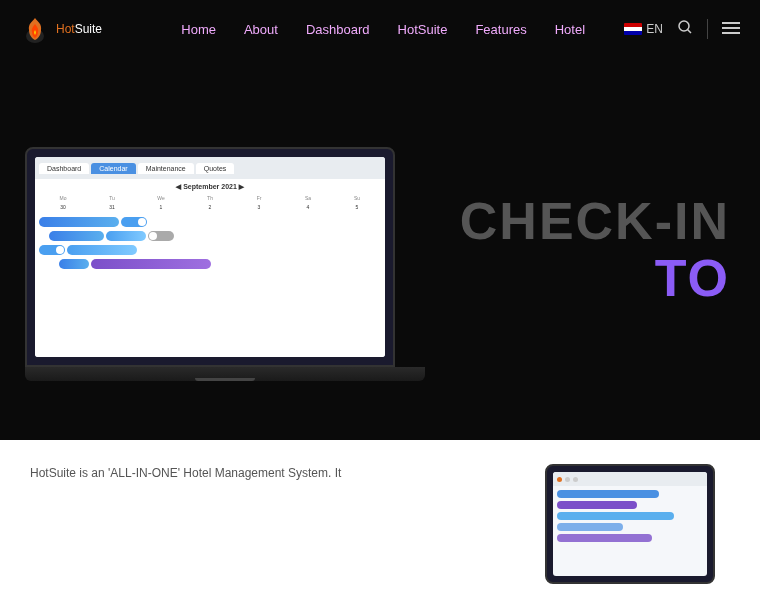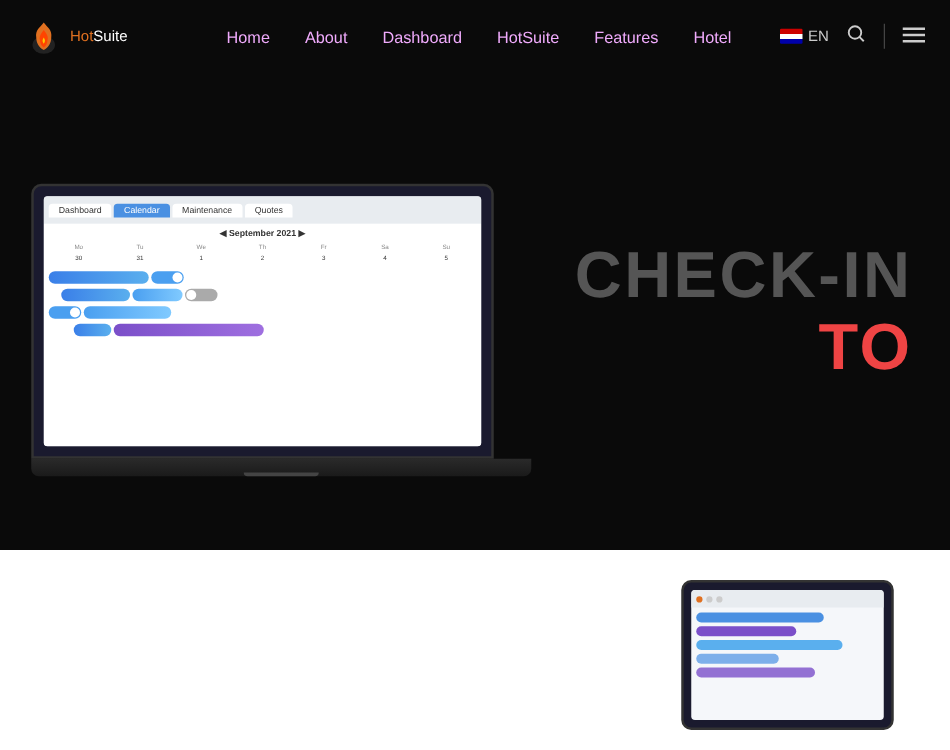--- a/index.html
+++ b/index.html
@@ -239,21 +239,21 @@
       text-align: right;
       margin-top: 30px;
     }
     .hero-headline {
       font-size: 52px;
       font-weight: 700;
       line-height: 1.1;
       letter-spacing: 2px;
     }
     .check-in { color: #555; }
-    .to { color: #ef4444; }
+    .to { color: #8b5cf6; }
     .the { color: #555; }
     .future { color: #c87020; }
     .hero-sub {
       color: #777;
       font-size: 12px;
       letter-spacing: 2px;
       margin-top: 16px;
       text-align: right;
     }
 
@@ -448,20 +448,21 @@
   <div class="hero-text">
     <div class="hero-headline">
       <div class="check-in">CHECK-IN</div>
       <div class="to">TO</div>
     </div>
   </div>
 </section>
 
 <section class="about-section">
   <div class="about-text">
+    <p class="about-desc">HotSuite is an 'ALL-IN-ONE' Hotel Management System. It</p>
   </div>
   <div class="about-mockup">
     <div class="tablet-frame">
       <div class="tablet-inner">
         <div class="tablet-header">
           <div class="tablet-dot d-orange"></div>
           <div class="tablet-dot d-gray"></div>
           <div class="tablet-dot d-gray"></div>
         </div>
         <div class="tablet-body">

